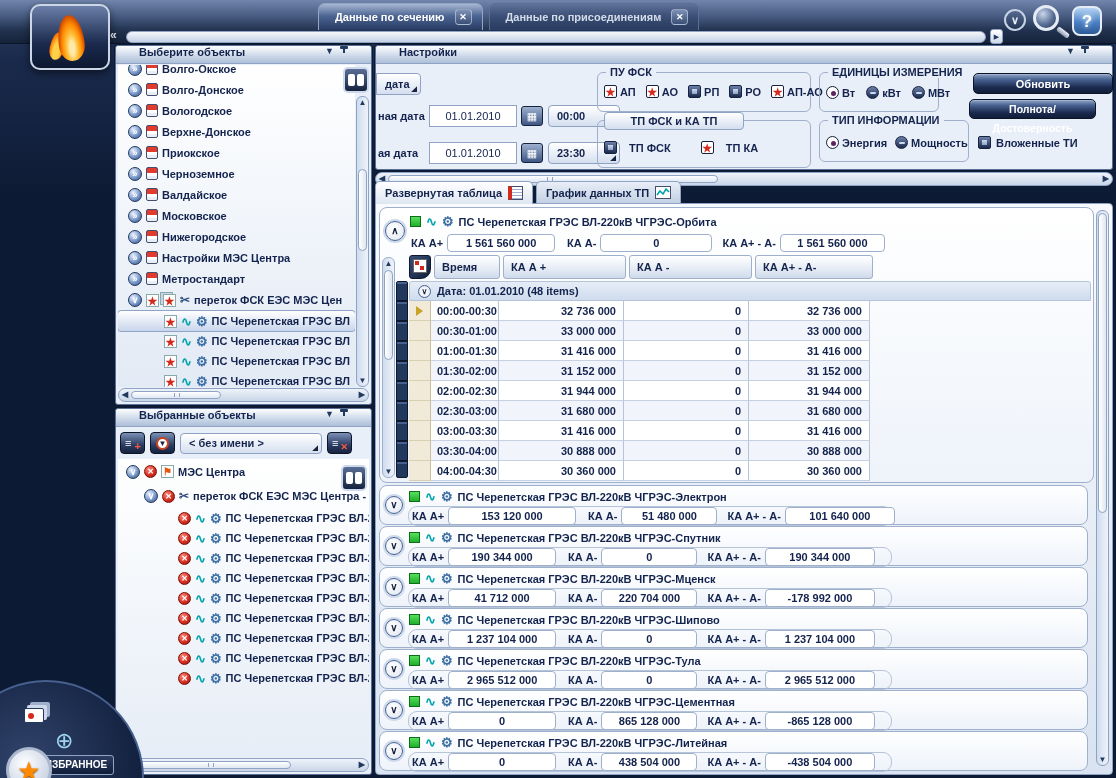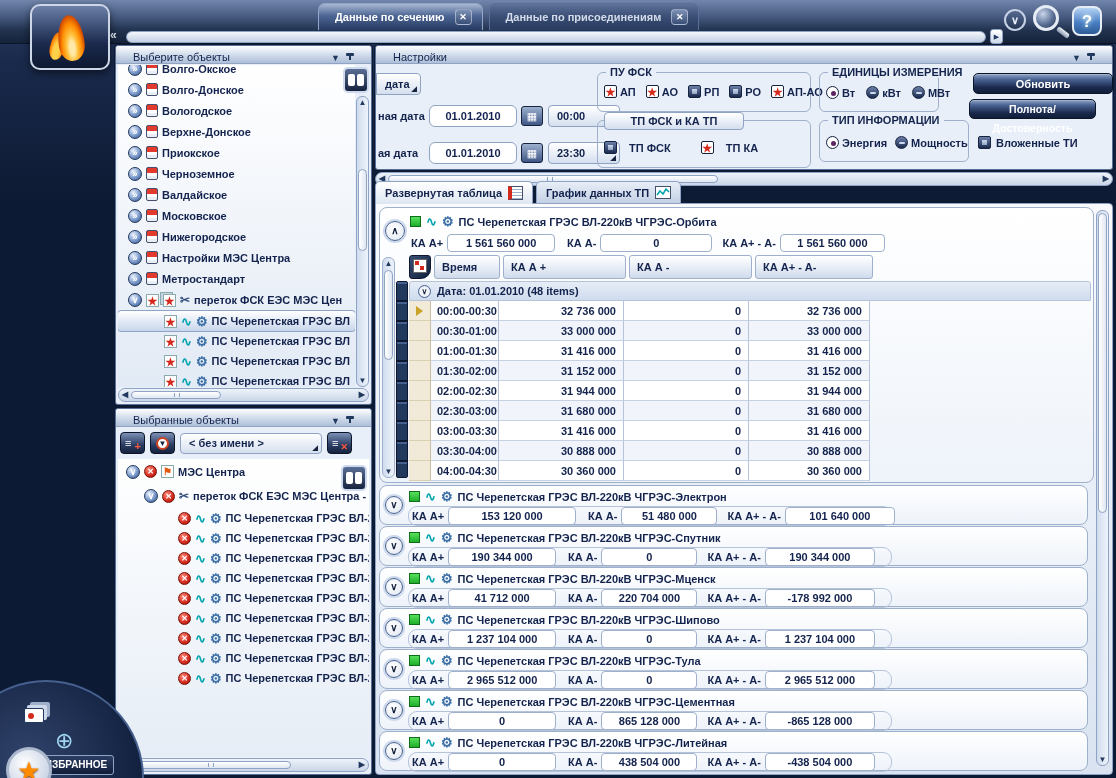--- a/index.html
+++ b/index.html
@@ -40,21 +40,21 @@
           border:3px solid #e6ecf5;background:radial-gradient(circle at 35% 30%,#c9d6ea,#5a6f96 55%,#22334f)}
   .search::after{content:'';position:absolute;left:20px;top:22px;width:14px;height:5px;border-radius:2px;
                  background:linear-gradient(180deg,#f0f3f8,#8a97b0);transform:rotate(38deg)}
   .helpbtn{position:absolute;left:1072px;top:6px;width:30px;height:30px;border-radius:8px;
            border:2px solid #e6ecf5;background:linear-gradient(180deg,#b5d4f4,#4a7fc4 55%,#2c5a96);
            color:#fff;font-size:17px;font-weight:bold;text-align:center;line-height:27px;text-shadow:0 0 5px #dff}
 
   
   .panel{position:absolute;background:#e9eff8;border:1px solid #5a6f96;border-radius:3px;box-shadow:0 0 0 1px #0d1a33}
   .phead{height:18px;background:linear-gradient(180deg,#fdfeff,#cbd7e8 60%,#aebfd8);border-bottom:1px solid #8fa3c4;
-         display:flex;align-items:flex-end;gap:6px;padding:0 17px;font-weight:normal;border-radius:3px 3px 0 0}
+         display:flex;align-items:flex-start;gap:6px;padding:0 23px;font-weight:bold;border-radius:3px 3px 0 0}
   .phead .spacer{flex:1}
   .caret{font-size:9px;color:#22395e}
   .pin{width:8px;height:10px;position:relative}
   .pin::before{content:'';position:absolute;left:3px;top:0;width:2px;height:7px;background:#22395e}
   .pin::after{content:'';position:absolute;left:0;top:0;width:8px;height:3px;background:#22395e;border-radius:1px}
   .combo{background:linear-gradient(180deg,#fff,#e2e9f4 70%,#d4deee);border:1px solid #8fa3c4;border-radius:4px;
          font-weight:bold;display:flex;align-items:center;padding:0 8px;position:relative;white-space:nowrap;overflow:hidden}
   .combo .tri{position:absolute;right:3px;bottom:1px;font-size:7px;color:#16233f}
   .dbtn{background:linear-gradient(180deg,#93a6c6 0,#4a6493 28%,#1b2a4e 70%,#101e3a 100%);border:1px solid #0a1528;
         border-radius:5px;color:#fff;font-weight:bold;text-align:center;box-shadow:inset 0 1px 0 #cdd9ec55}
@@ -149,21 +149,21 @@
   .favlabel{position:absolute;left:38px;top:755px;width:76px;height:20px;z-index:6;border:1px solid #8fa3c4;
             border-radius:3px;background:linear-gradient(180deg,#2b3d63,#101e3a);color:#fff;font-weight:bold;
             font-size:10px;text-align:center;line-height:18px}
 
   
   #settings{left:375px;top:45px;width:738px;height:125px}
   #settings .body{position:absolute;left:0;top:18px;right:0;bottom:0}
   .grp{position:absolute;border:1px solid #9fb0cc;border-radius:6px}
   .grptitle{position:absolute;top:-7px;left:8px;background:#e9eff8;padding:0 4px;font-weight:bold;white-space:nowrap}
   .ckrow{display:flex;align-items:center;gap:4px;font-weight:bold}
-  #settings .dfield{background:#fff;border:1px solid #8fa3c4;border-radius:6px;font-weight:bold;
+  #settings .dfield{background:#fff;border:1px solid #8fa3c4;border-radius:0;font-weight:normal;
                     text-align:center;position:absolute}
   .calbtn{position:absolute;width:22px;height:20px;border-radius:3px;border:1px solid #16233f;color:#fff;
           background:linear-gradient(180deg,#9db0cf,#3d5684);font-size:11px;text-align:center;line-height:19px}
   #set-hscroll{position:absolute;left:375px;top:172px;width:738px}
 
   
   .mtabs{position:absolute;left:375px;top:181px;height:22px;display:flex;gap:3px;z-index:2}
   .mtab{display:flex;align-items:center;gap:6px;padding:0 9px;border:1px solid #8fa3c4;border-bottom:none;
         border-radius:5px 5px 0 0;background:linear-gradient(180deg,#e8eef7,#c3d0e4);font-weight:bold}
   .mtab.active{background:linear-gradient(180deg,#fff,#dde6f2);height:23px}

